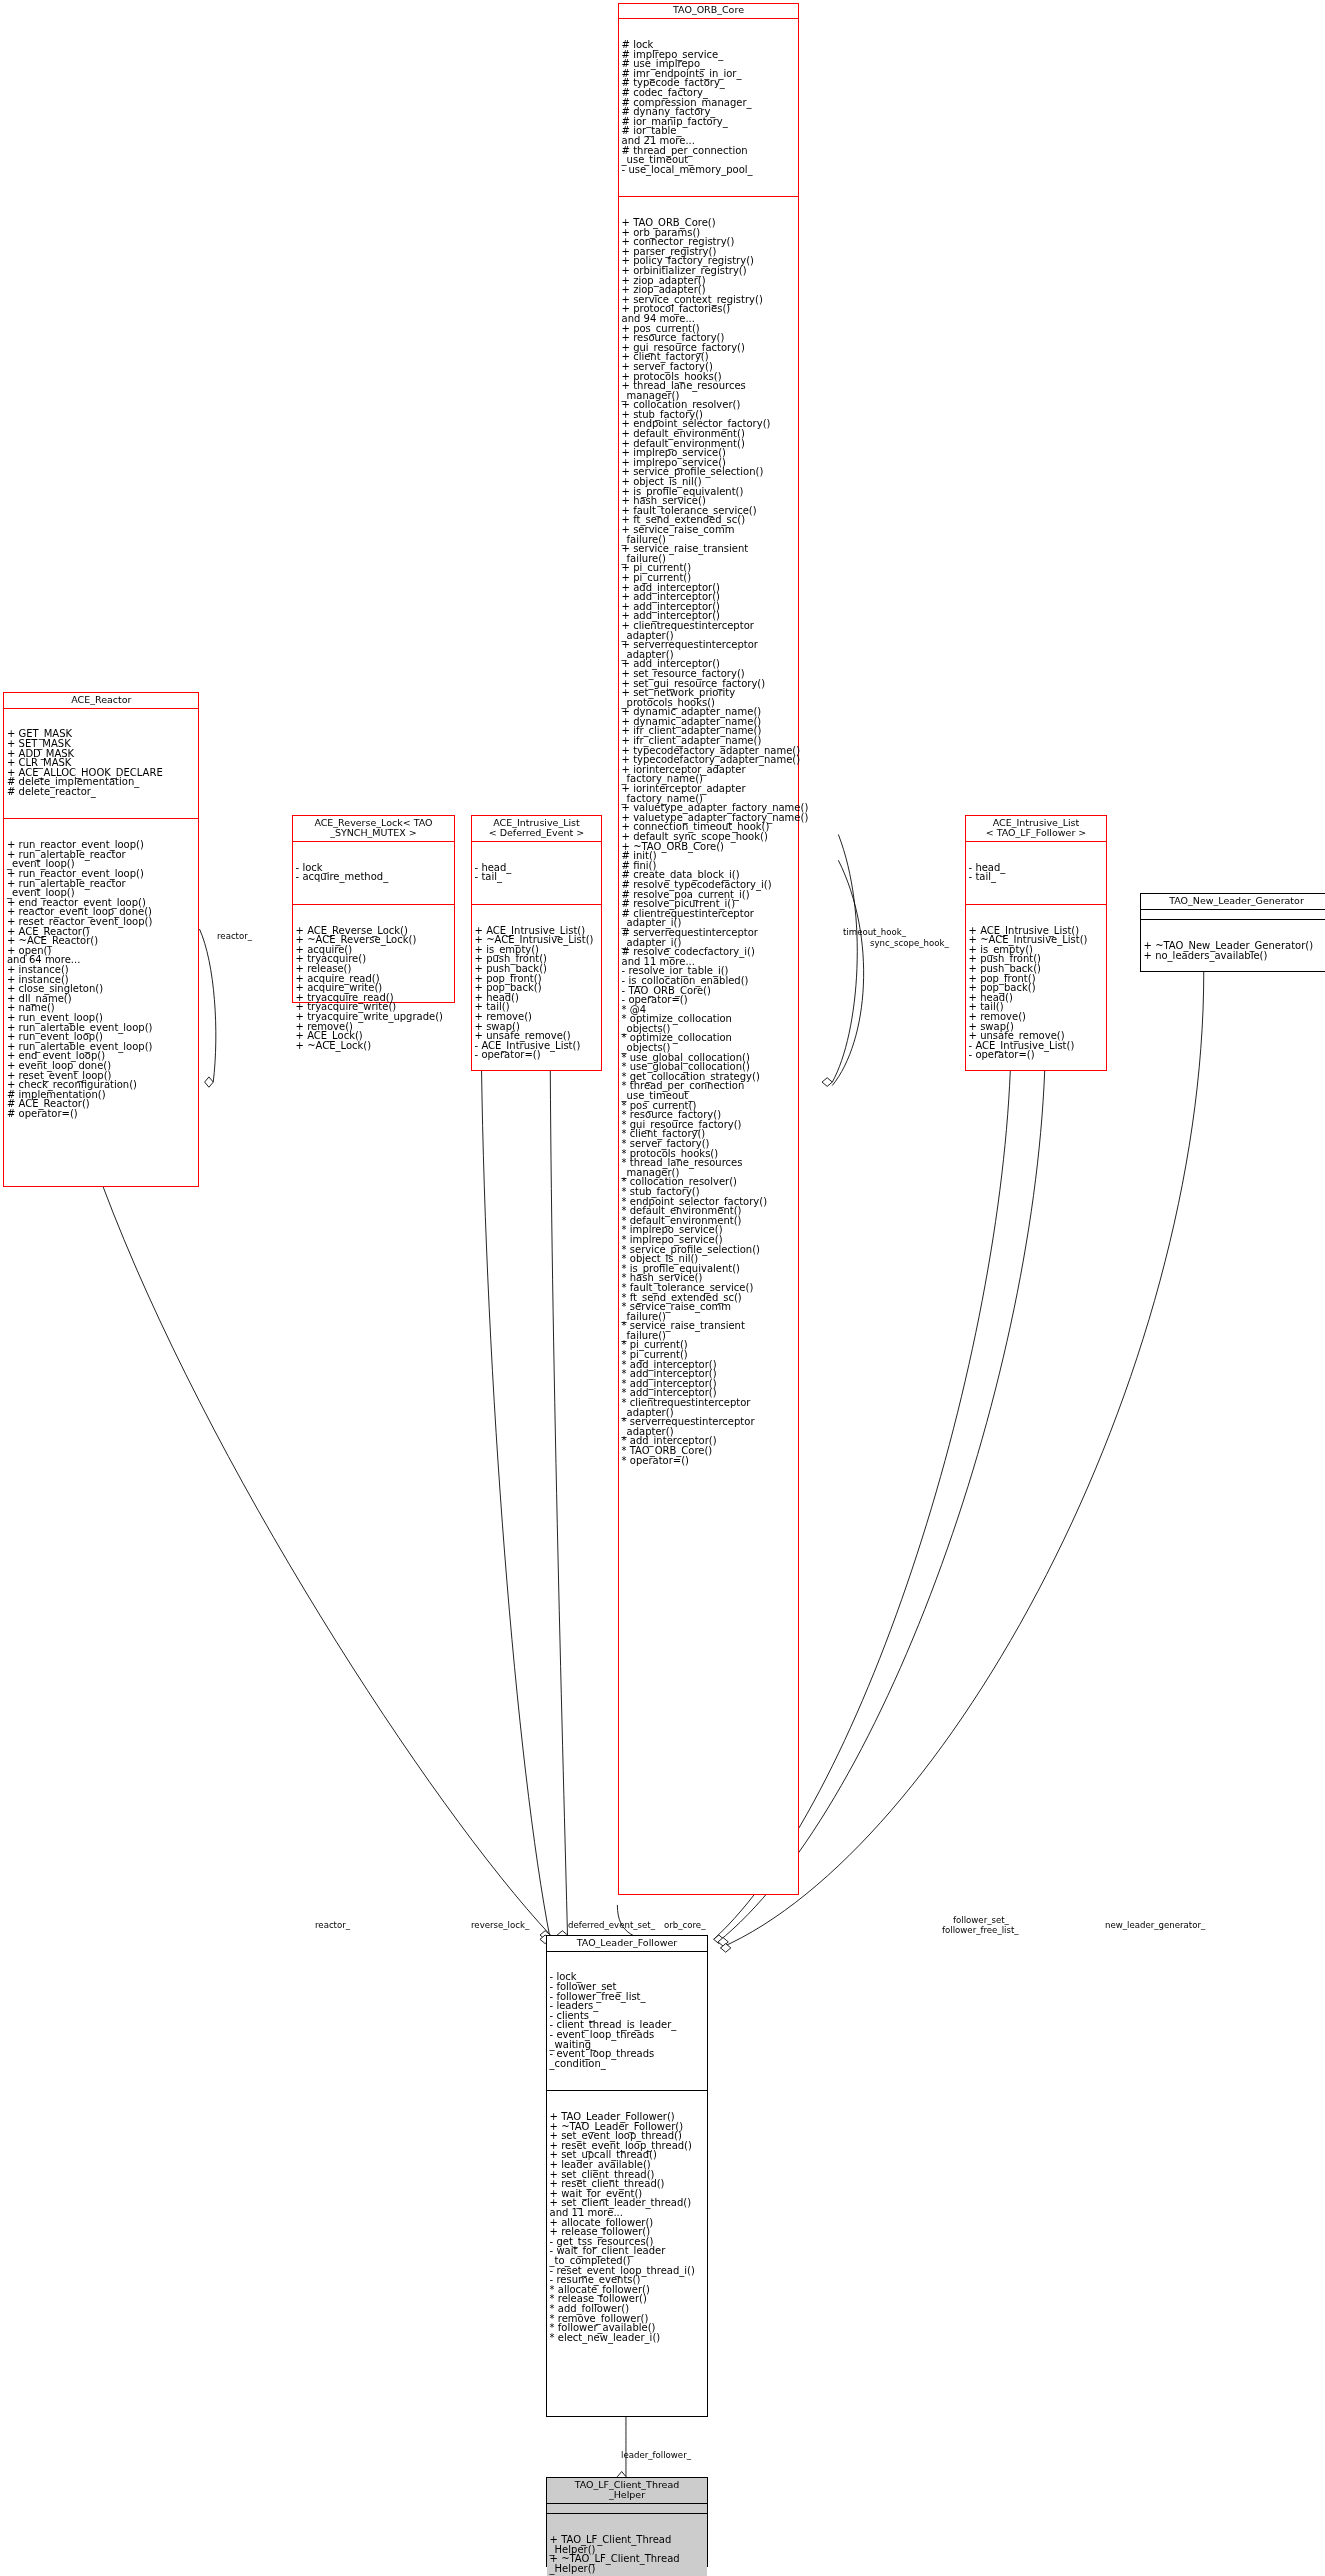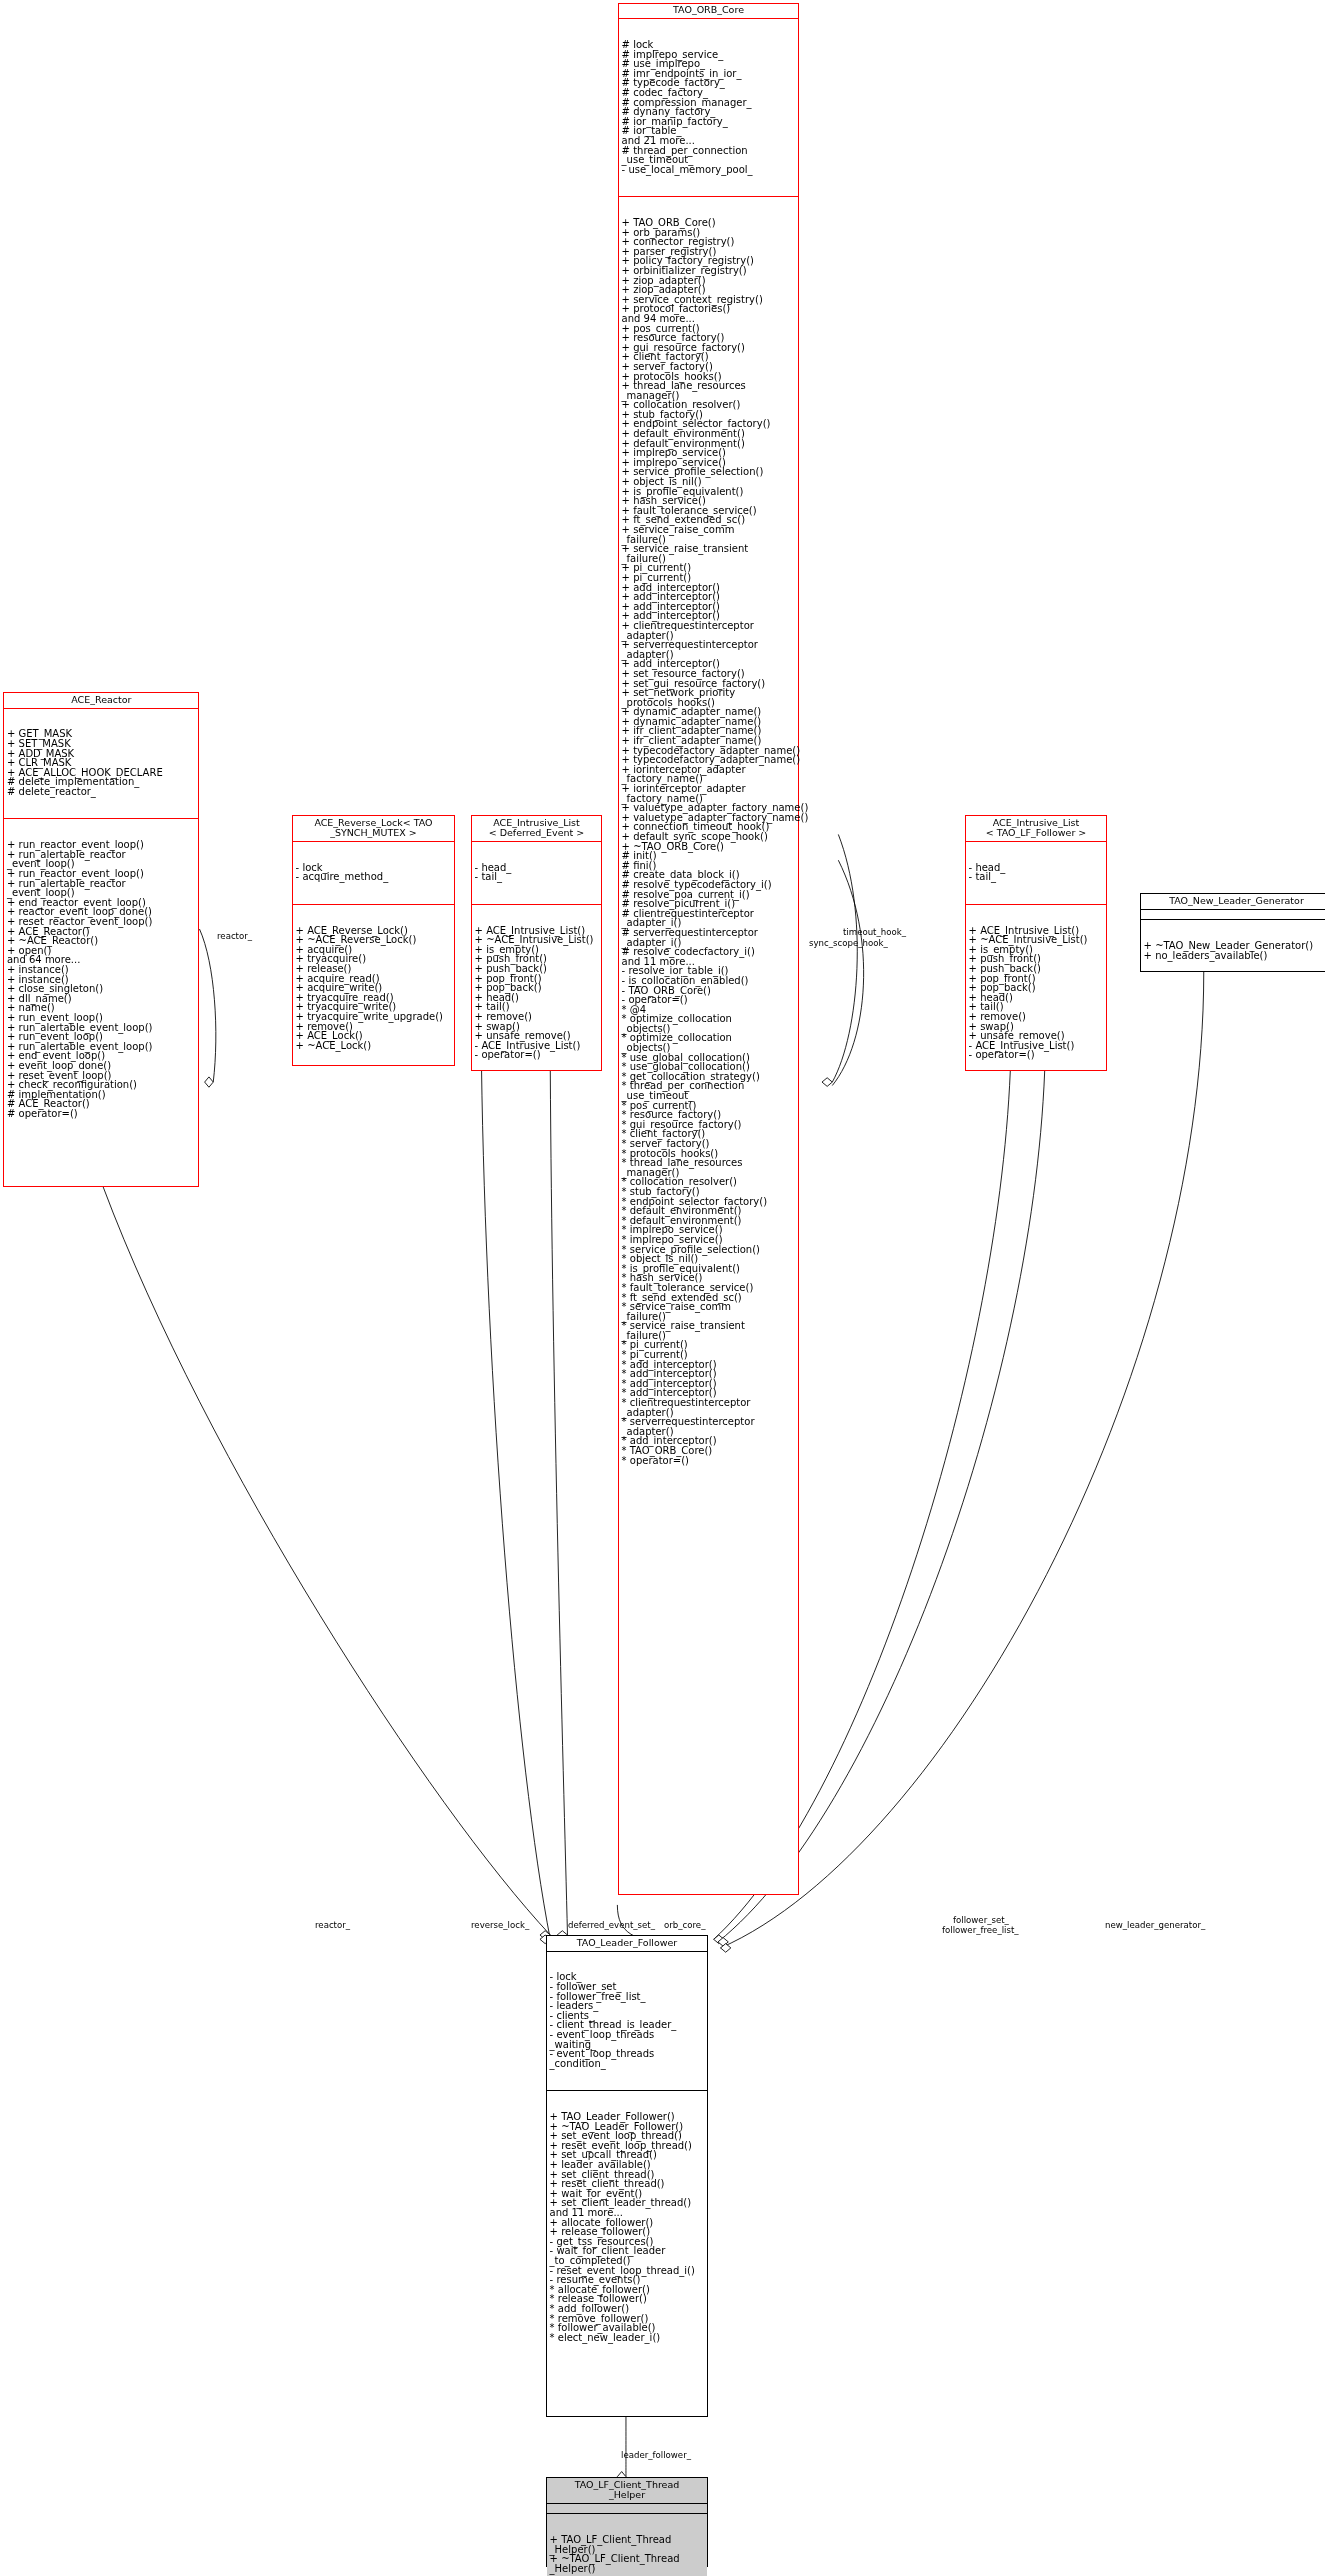--- a/index.html
+++ b/index.html
@@ -74,21 +74,21 @@
     <div class="n-sep"></div>
     <div class="n-body">
       <div>+ GET_MASK</div><div>+ SET_MASK</div><div>+ ADD_MASK</div><div>+ CLR_MASK</div><div>+ ACE_ALLOC_HOOK_DECLARE</div><div># delete_implementation_</div><div># delete_reactor_</div>
     </div>
     <div class="n-sep"></div>
     <div class="n-body">
       <div>+ run_reactor_event_loop()</div><div>+ run_alertable_reactor</div><div>_event_loop()</div><div>+ run_reactor_event_loop()</div><div>+ run_alertable_reactor</div><div>_event_loop()</div><div>+ end_reactor_event_loop()</div><div>+ reactor_event_loop_done()</div><div>+ reset_reactor_event_loop()</div><div>+ ACE_Reactor()</div><div>+ ~ACE_Reactor()</div><div>+ open()</div><div>and 64 more...</div><div>+ instance()</div><div>+ instance()</div><div>+ close_singleton()</div><div>+ dll_name()</div><div>+ name()</div><div>+ run_event_loop()</div><div>+ run_alertable_event_loop()</div><div>+ run_event_loop()</div><div>+ run_alertable_event_loop()</div><div>+ end_event_loop()</div><div>+ event_loop_done()</div><div>+ reset_event_loop()</div><div>+ check_reconfiguration()</div><div># implementation()</div><div># ACE_Reactor()</div><div># operator=()</div>
     </div>
   </div>
 
-  <div class="node" style="left:292px;top:815px;width:163px;height:251px;">
+  <div class="node" style="left:292px;top:815px;width:163px;height:188px;">
     <div class="n-title">ACE_Reverse_Lock&lt; TAO<br>_SYNCH_MUTEX &gt;</div>
     <div class="n-sep"></div>
     <div class="n-body">
       <div>- lock_</div><div>- acquire_method_</div>
     </div>
     <div class="n-sep"></div>
     <div class="n-body">
       <div>+ ACE_Reverse_Lock()</div><div>+ ~ACE_Reverse_Lock()</div><div>+ acquire()</div><div>+ tryacquire()</div><div>+ release()</div><div>+ acquire_read()</div><div>+ acquire_write()</div><div>+ tryacquire_read()</div><div>+ tryacquire_write()</div><div>+ tryacquire_write_upgrade()</div><div>+ remove()</div><div>+ ACE_Lock()</div><div>+ ~ACE_Lock()</div>
     </div>
   </div>
@@ -143,21 +143,21 @@
     <div class="n-title filled" style="background:#cccccc;">TAO_LF_Client_Thread<br>_Helper</div>
     <div class="n-sep"></div>
     <div class="n-body attr-empty" style="background:#cccccc;"></div>
     <div class="n-sep"></div>
     <div class="n-body" style="background:#cccccc;">
       <div>+ TAO_LF_Client_Thread</div><div>_Helper()</div><div>+ ~TAO_LF_Client_Thread</div><div>_Helper()</div>
     </div>
   </div>
 
   <div class="edge-label" style="left:843px;top:927px;">timeout_hook_</div>
-  <div class="edge-label" style="left:809px;top:938px;">sync_scope_hook_</div>
+  <div class="edge-label" style="left:870px;top:938px;">sync_scope_hook_</div>
   <div class="edge-label" style="left:217px;top:931px;">reactor_</div>
   <div class="edge-label" style="left:315px;top:1920px;">reactor_</div>
   <div class="edge-label" style="left:471px;top:1920px;">reverse_lock_</div>
   <div class="edge-label" style="left:568px;top:1920px;">deferred_event_set_</div>
   <div class="edge-label" style="left:664px;top:1920px;">orb_core_</div>
   <div class="edge-label" style="left:953px;top:1915px;">follower_set_</div>
   <div class="edge-label" style="left:942px;top:1925px;">follower_free_list_</div>
   <div class="edge-label" style="left:1105px;top:1920px;">new_leader_generator_</div>
   <div class="edge-label" style="left:621px;top:2450px;">leader_follower_</div>
 

